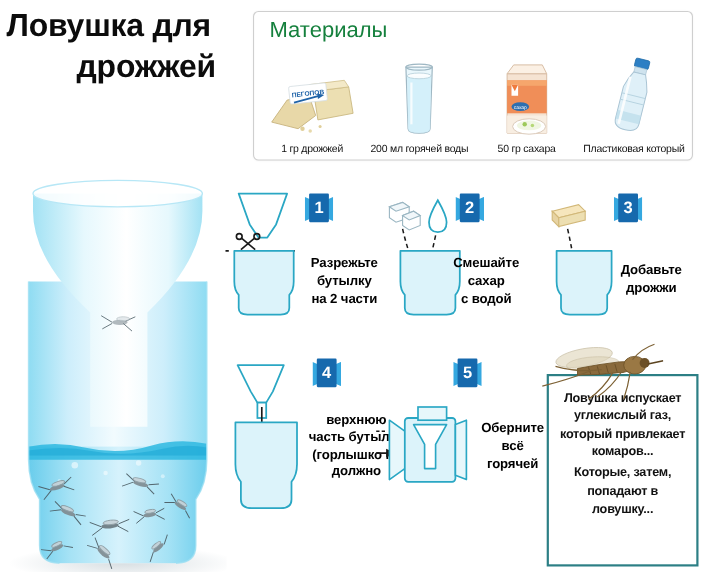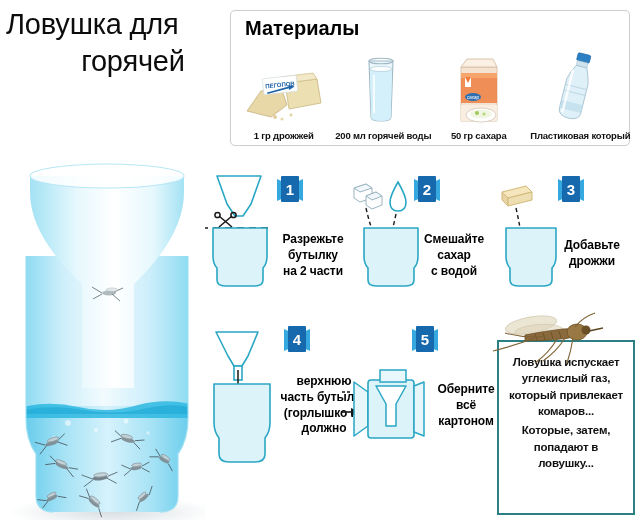--- a/index.html
+++ b/index.html
@@ -8,49 +8,49 @@
     background:#ffffff;
     font-family:"Liberation Sans", sans-serif;
     overflow:hidden;
     position:relative;
   }
   #root{position:absolute;left:0;top:0;width:640px;height:528px;}
 
   
   .title{
     position:absolute;left:6px;top:6px;width:224px;
-    font-size:29px;font-weight:normal;color:#0c0c0c;
+    font-size:29px;font-weight:bold;color:#0c0c0c;
     line-height:1.28;letter-spacing:-0.2px;
     z-index:6;
   }
   .title .l1{display:block;text-align:left;}
   .title .l2{display:block;text-align:center;padding-left:30px;}
 
   
   .hero{position:absolute;left:8px;top:88px;width:198px;height:432px;z-index:3;}
 
   
   .materials{
     position:absolute;left:230px;top:10px;width:400px;height:136px;
     border:1px solid #cfcfcf;border-radius:5px;background:#fff;
     box-sizing:border-box;
     box-shadow:0 0 2px rgba(0,0,0,.05);
   }
   .materials h2{
     position:absolute;left:14px;top:6px;margin:0;
-    font-size:20px;font-weight:bold;color:#000000;
+    font-size:20px;font-weight:normal;color:#15803d;
   }
   .mat-items{
     position:absolute;left:4px;top:24px;right:4px;bottom:4px;
     display:flex;align-items:flex-end;justify-content:space-around;
   }
   .mat{width:92px;text-align:center;}
   .mat .pic{height:72px;display:flex;align-items:flex-end;justify-content:center;}
   .mat .cap{
-    font-size:9.5px;font-weight:bold;color:#111;margin-top:5px;
+    font-size:9.5px;font-weight:normal;color:#111;margin-top:5px;
     white-space:nowrap;letter-spacing:-0.2px;
   }
 
   
   .step{position:absolute;}
   .step .art{position:absolute;left:0;top:0;}
   .badge{
     position:absolute;width:26px;height:30px;
   }
   .badge .sq{
@@ -83,21 +83,21 @@
   .infobox p + p{margin-top:3px;}
   .mosquito-photo{position:absolute;left:487px;top:311px;width:116px;height:56px;z-index:5;}
 </style>
 </head>
 <body>
 
 <div id="root">
 
   <div class="title">
     <span class="l1">Ловушка для</span>
-    <span class="l2">горячей</span>
+    <span class="l2">дрожжей</span>
   </div>
 
   <div class="hero">
     <svg width="198" height="432" viewBox="0 0 198 432">
       <defs>
         <linearGradient id="botG" x1="0" y1="0" x2="1" y2="0">
           <stop offset="0%" stop-color="#8fdcf2"></stop>
           <stop offset="22%" stop-color="#cdeefb"></stop>
           <stop offset="48%" stop-color="#f2fbfe"></stop>
           <stop offset="76%" stop-color="#cdeefb"></stop>
@@ -374,21 +374,21 @@
 
         <path d="M16,58 L16,86 Q16,94 20,98 L20,110 Q20,116 28,116 L58,116 Q66,116 66,110 L66,98
                  Q70,94 70,86 L70,58 Z" fill="#dcf3fa" stroke="#2aa7c4" stroke-width="1.6" stroke-linejoin="round"></path>
       </svg>
     </div>
     <div class="badge" style="left:66px;top:6px;">
       <span class="wingL"></span>
       <span class="wingR"></span>
       <span class="sq">2</span>
     </div>
-    <div class="steptext" style="left:56px;top:62px;width:100px;">
+    <div class="steptext" style="left:44px;top:62px;width:100px;">
       <div>Смешайте</div>
       <div>сахар</div>
       <div>с водой</div>
     </div>
   </div>
 
   <div class="step" style="left:492px;top:170px;width:148px;height:120px;">
     <div class="art">
       <svg width="70" height="120" viewBox="0 0 70 120">
 
@@ -462,21 +462,21 @@
       </svg>
     </div>
     <div class="badge" style="left:72px;top:4px;">
       <span class="wingL"></span>
       <span class="wingR"></span>
       <span class="sq">5</span>
     </div>
     <div class="steptext" style="left:86px;top:44px;width:80px;margin-top:16px;">
       <div>Оберните</div>
       <div>всё</div>
-      <div>картоном</div>
+      <div>горячей</div>
     </div>
   </div>
 
   <div class="infobox">
     <p>Ловушка испускает углекислый газ, который привлекает комаров...</p>
     <p>Которые, затем, попадают в ловушку...</p>
   </div>
 
   <div class="mosquito-photo">
     <svg width="116" height="56" viewBox="0 0 116 56">

